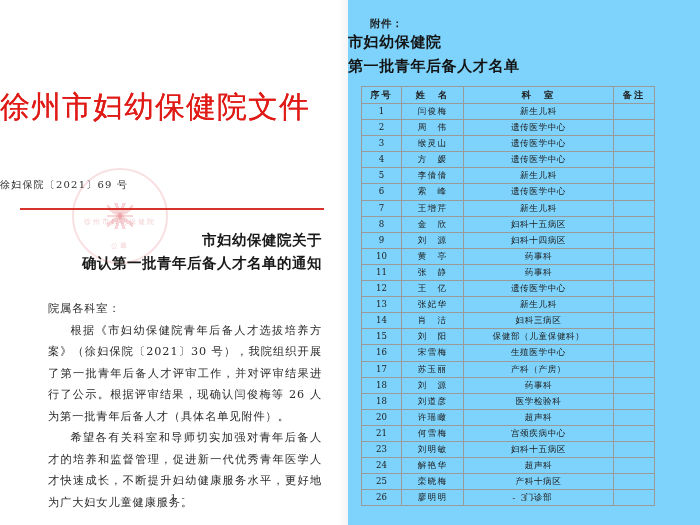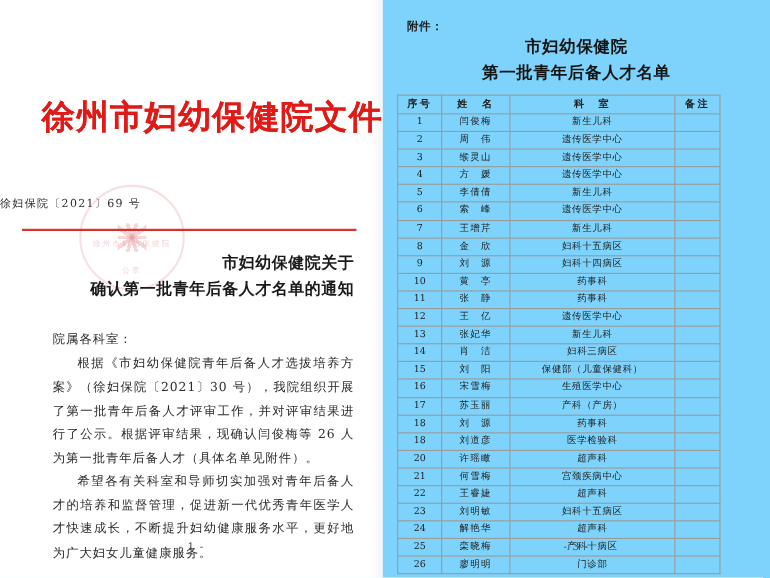--- a/index.html
+++ b/index.html
@@ -36,24 +36,24 @@
     right:0; top:0; bottom:0;
     width:10px;
     background: linear-gradient(to right, rgba(0,0,0,0.00), rgba(0,0,0,0.045));
     pointer-events:none;
   }
 
   .red-title {
     position: absolute;
     left: 0; right: 0;
     top: 92px;
-    text-align: right;
+    text-align: left;
     color: #e01b17;
     font-family: "DejaVu Serif", "Liberation Serif", serif;
-    font-weight: 700;
+    font-weight: 400;
     font-size: 30px;
     letter-spacing: 1px;
     line-height: 1;
     white-space: nowrap;
     text-shadow: 0 0 0.4px #e01b17;
   }
 
   .doc-number {
     position: absolute;
     left: 0; right: 0;
@@ -160,21 +160,21 @@
     top: 17px;
     font-size: 10.5px;
     font-weight: 700;
     color: #1f1f1f;
     letter-spacing: 0.5px;
   }
   .list-title {
     position: absolute;
     left: 0; right: 0;
     top: 30px;
-    text-align: center;
+    text-align: left;
     font-weight: 700;
     font-size: 15px;
     line-height: 24px;
     color: #141414;
     letter-spacing: 0.6px;
   }
   .list-title .line2 { display: block; }
 
   table.roster {
     position: absolute;
@@ -388,26 +388,20 @@
             <td>超声科</td>
             <td></td>
           </tr>
           <tr>
             <td class="idx">21</td>
             <td class="name">何雪梅</td>
             <td>宫颈疾病中心</td>
             <td></td>
           </tr>
           <tr>
-            <td class="idx">22</td>
-            <td class="name">王睿婕</td>
-            <td>超声科</td>
-            <td></td>
-          </tr>
-          <tr>
             <td class="idx">23</td>
             <td class="name">刘明敏</td>
             <td>妇科十五病区</td>
             <td></td>
           </tr>
           <tr>
             <td class="idx">24</td>
             <td class="name">解艳华</td>
             <td>超声科</td>
             <td></td>

